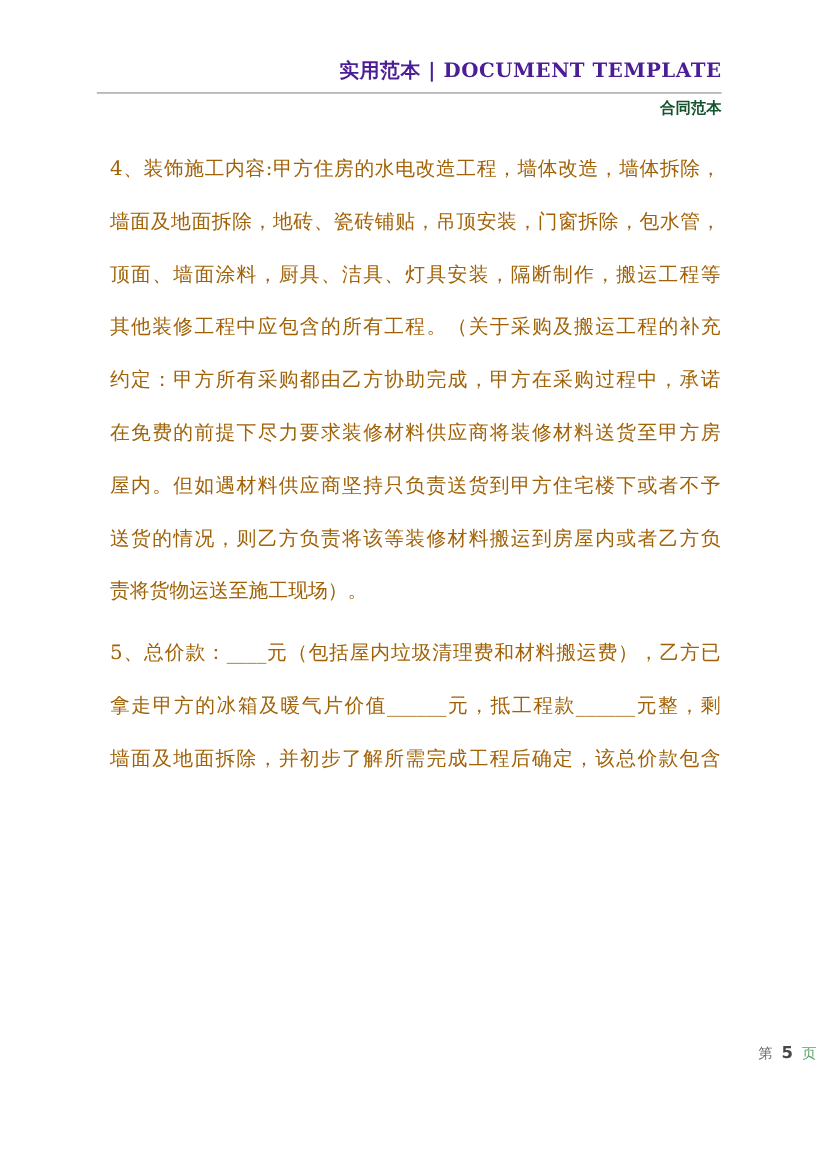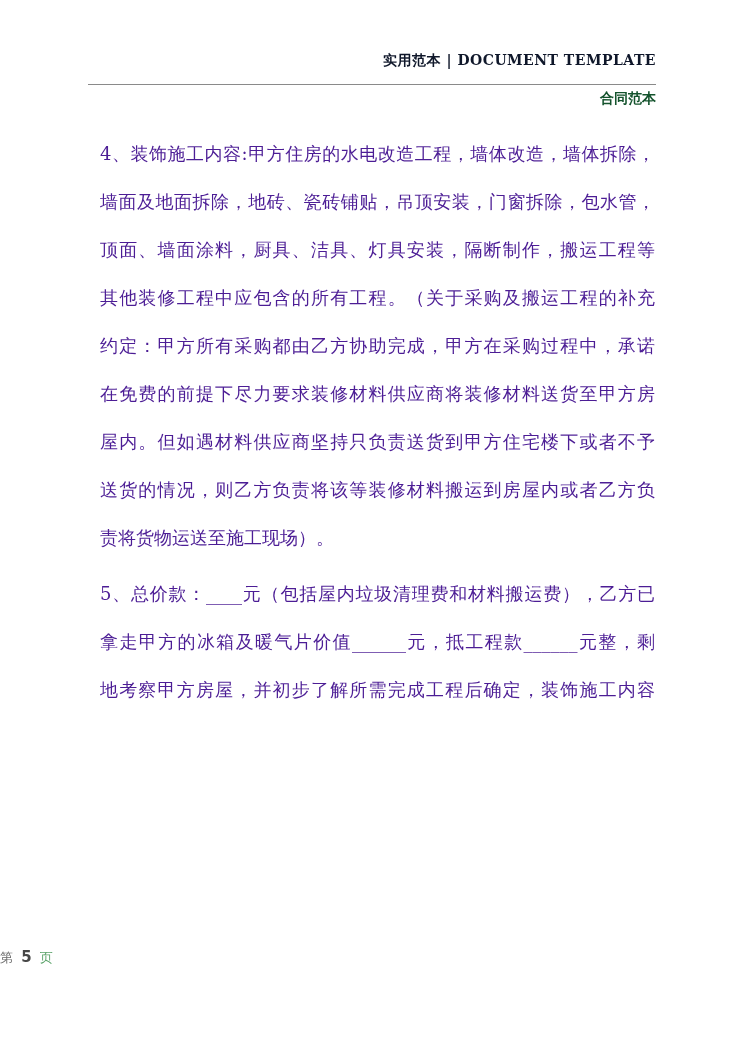--- a/index.html
+++ b/index.html
@@ -19,23 +19,23 @@
   .header {
     position: absolute;
     left: 88px;
     top: 0;
     width: 568px;
   }
   .brand-line {
     position: absolute;
     top: 52px;
     right: 0;
-    font-size: 14px;
+    font-size: 18px;
     font-weight: bold;
-    color: #0f172a;
+    color: #4c1d95;
     letter-spacing: 0.5px;
     white-space: nowrap;
   }
   .header-rule {
     position: absolute;
     top: 84px;
     left: 0;
     width: 568px;
     height: 0;
     border-top: 1px solid #8a8a8a;
@@ -56,37 +56,37 @@
     top: 130px;
     width: 555px;
   }
   .para { margin: 0; padding: 0; }
   .para + .para.gap-sm { margin-top: 8px; }
   .para + .para.gap-xs { margin-top: 5px; }
   .line {
     height: 48px;
     line-height: 48px;
     font-size: 18px;
-    color: #4c1d95;
+    color: #a16207;
     text-align: justify;
     text-align-last: justify;
     white-space: nowrap;
     overflow: visible;
   }
   .line.short {
     text-align: center;
     text-align-last: left;
   }
   
   .footer {
     position: absolute;
     left: 0;
     top: 948px;
     width: 744px;
-    text-align: left;
+    text-align: right;
     font-size: 13px;
     color: #6b6b6b;
     letter-spacing: 2px;
   }
   .footer .page-num {
     font-size: 15px;
     font-weight: bold;
     color: #474747;
     font-family: "DejaVu Sans", "Liberation Sans", sans-serif;
   }
@@ -111,21 +111,21 @@
       <div class="line">其他装修工程中应包含的所有工程。（关于采购及搬运工程的补充</div>
       <div class="line">约定：甲方所有采购都由乙方协助完成，甲方在采购过程中，承诺</div>
       <div class="line">在免费的前提下尽力要求装修材料供应商将装修材料送货至甲方房</div>
       <div class="line">屋内。但如遇材料供应商坚持只负责送货到甲方住宅楼下或者不予</div>
       <div class="line">送货的情况，则乙方负责将该等装修材料搬运到房屋内或者乙方负</div>
       <div class="line short">责将货物运送至施工现场）。</div>
     </div>
     <div class="para gap-sm">
       <div class="line">5、总价款：____元（包括屋内垃圾清理费和材料搬运费），乙方已</div>
       <div class="line">拿走甲方的冰箱及暖气片价值______元，抵工程款______元整，剩</div>
-      <div class="line">地考察甲方房屋，并初步了解所需完成工程后确定，装饰施工内容</div>
+      <div class="line">墙面及地面拆除，并初步了解所需完成工程后确定，该总价款包含</div>
     </div>
   </div>
 
 <div class="footer">
   <span>第</span>
   <span class="page-num">5</span>
   <span class="page-suffix">页</span>
 </div>
 
 </body></html>

